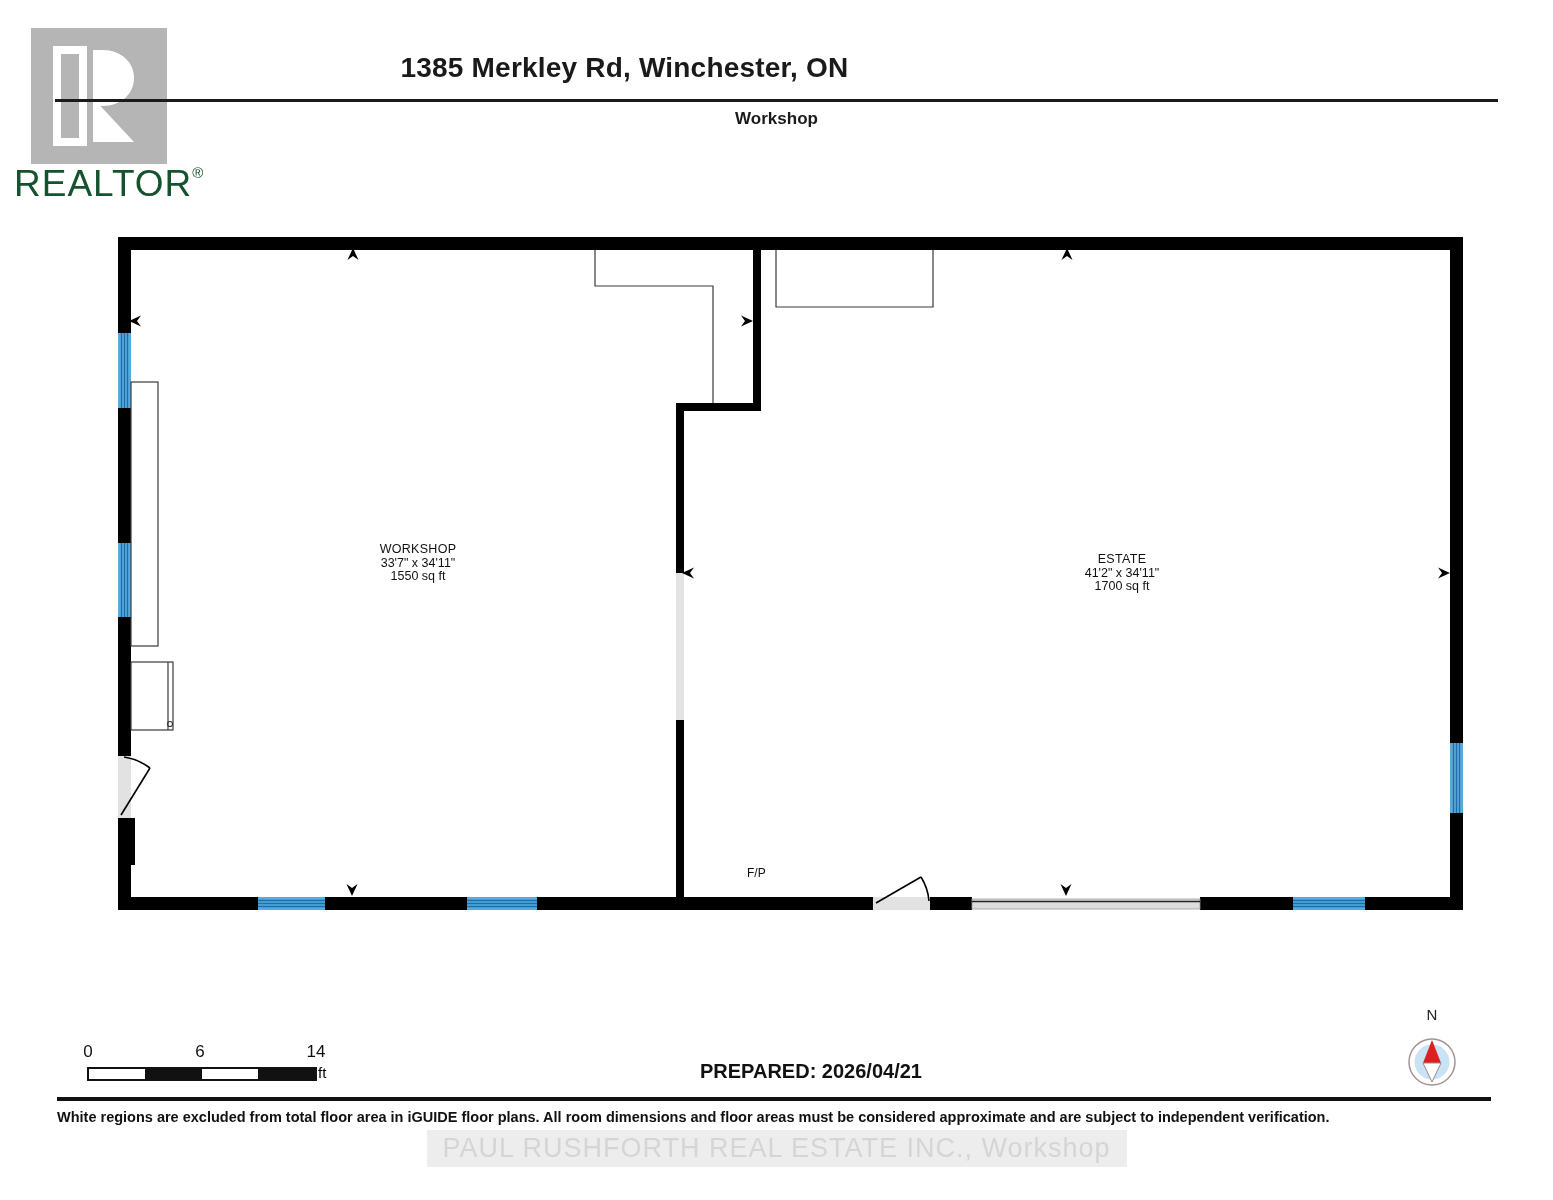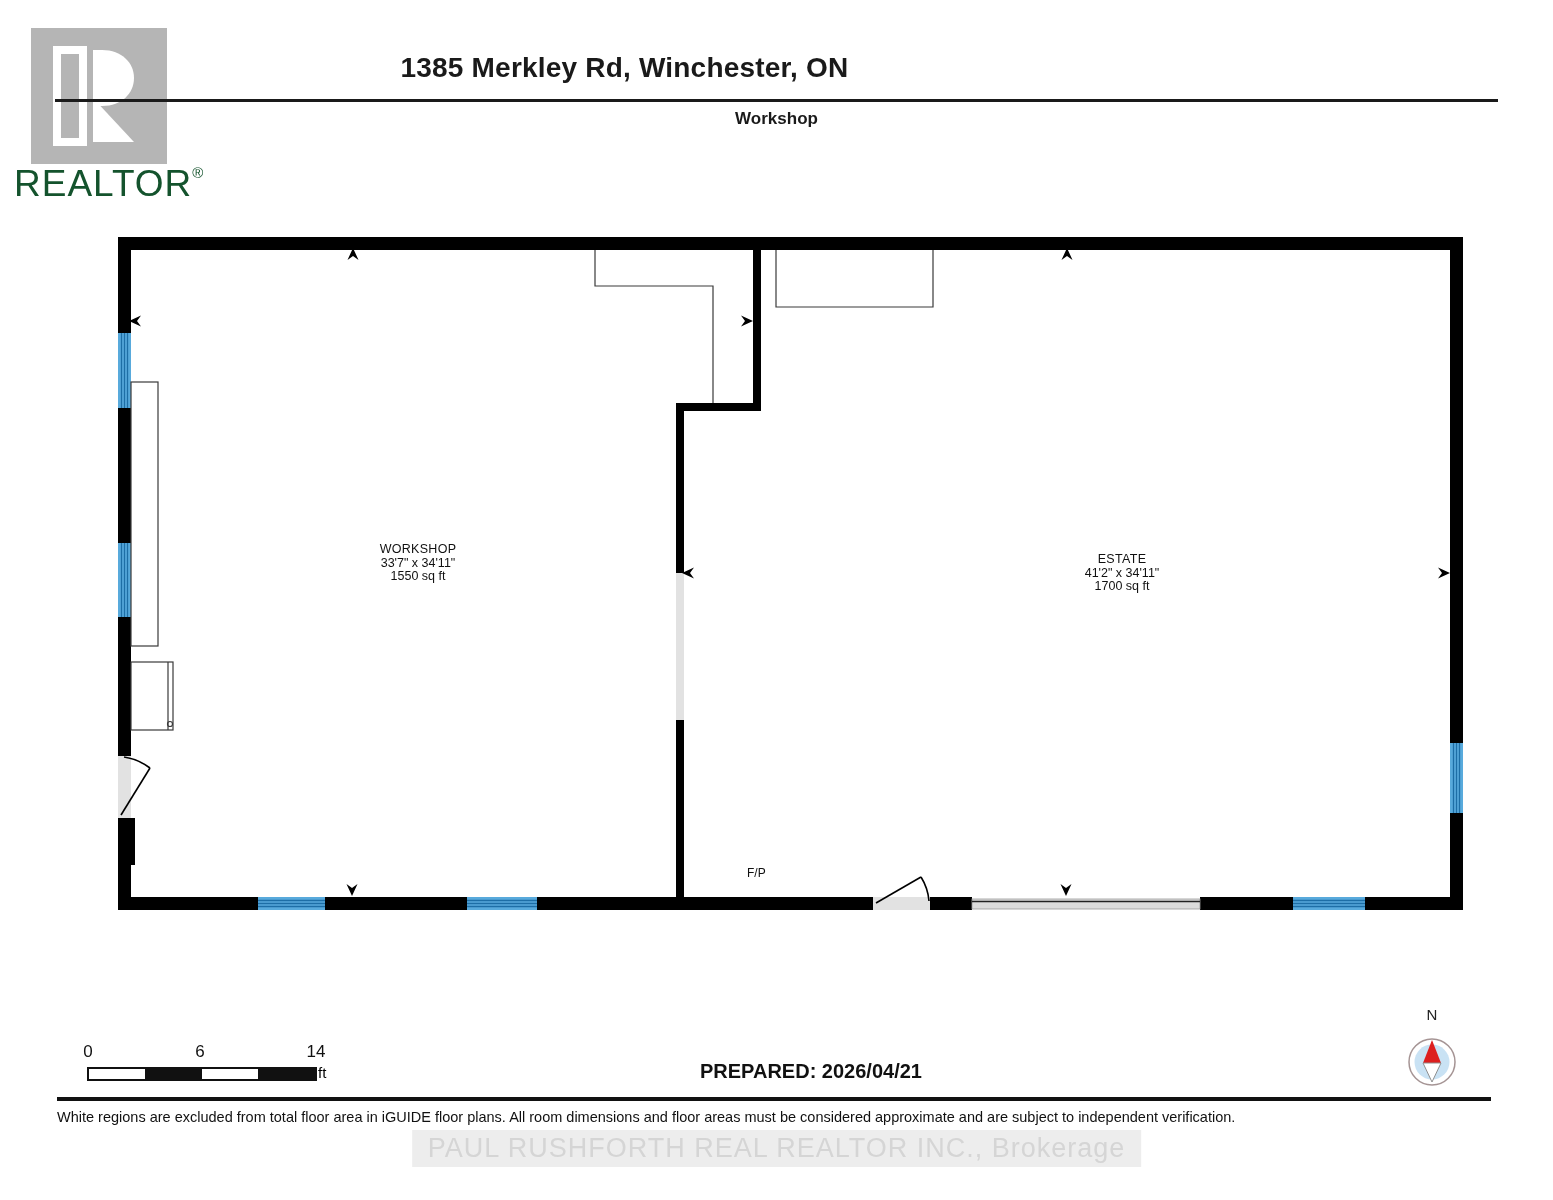--- a/index.html
+++ b/index.html
@@ -25,21 +25,21 @@
   .scalebar{left:87px;top:1067px;width:226px;height:10px;border:2px solid #111;display:flex;}
   .scalebar .seg{height:100%;}
   .seg-w{background:#fff;}
   .seg-b{background:#111;}
   .scale-unit{left:318px;top:1064px;font-size:15px;color:#000000;}
   
   .prepared{left:700px;top:1060px;font-size:20px;font-weight:700;color:#111;}
   .north-label{left:1402px;top:1006px;width:60px;text-align:center;font-size:15px;color:#222;}
   .compass-svg{left:1402px;top:1026px;}
   .footer-rule{left:57px;top:1097px;width:1434px;height:4px;background:#111;}
-  .disclaimer{left:57px;top:1109px;font-size:14.5px;font-weight:400;white-space:nowrap;color:#111;}
+  .disclaimer{left:57px;top:1109px;font-size:14.5px;font-weight:700;white-space:nowrap;color:#111;}
   .brokerage-watermark{left:50%;top:1130px;transform:translateX(-50%);
       background:#ededed;color:#d5d5d5;font-size:27px;letter-spacing:1px;
       padding:3px 16px;white-space:nowrap;}
 </style>
 </head>
 <body>
 
 <div class="page">
 
   <svg class="abs realtor-logo" width="136" height="136" viewBox="0 0 136 136">
@@ -195,15 +195,15 @@
   <div class="abs north-label">N</div>
   <svg class="abs compass-svg" width="60" height="72" viewBox="0 0 60 72">
     <circle cx="30" cy="36" r="23" fill="#ffffff" stroke="#a59494" stroke-width="1.5"></circle>
     <circle cx="30" cy="36" r="17.5" fill="#c9e2f4"></circle>
     <path d="M30,14 L21,37 L39,37 Z" fill="#dd1f1f"></path>
     <path d="M21,37 L39,37 L30,56 Z" fill="#ffffff" stroke="#8f8f8f" stroke-width="1"></path>
   </svg>
 
   <div class="abs footer-rule"></div>
   <div class="abs disclaimer">White regions are excluded from total floor area in iGUIDE floor plans. All room dimensions and floor areas must be considered approximate and are subject to independent verification.</div>
-  <div class="abs brokerage-watermark">PAUL RUSHFORTH REAL REALTOR INC., Brokerage</div>
+  <div class="abs brokerage-watermark">PAUL RUSHFORTH REAL ESTATE INC., Workshop</div>
 
 </div>
 
 </body></html>

